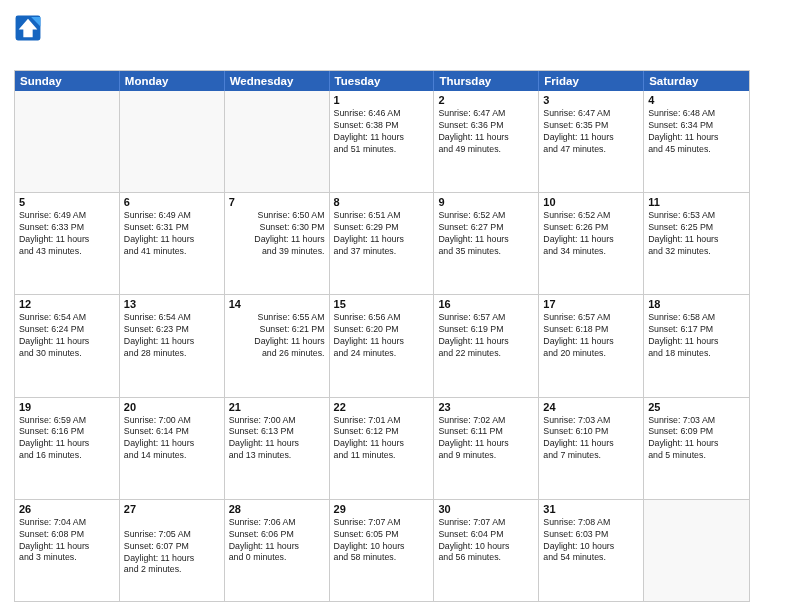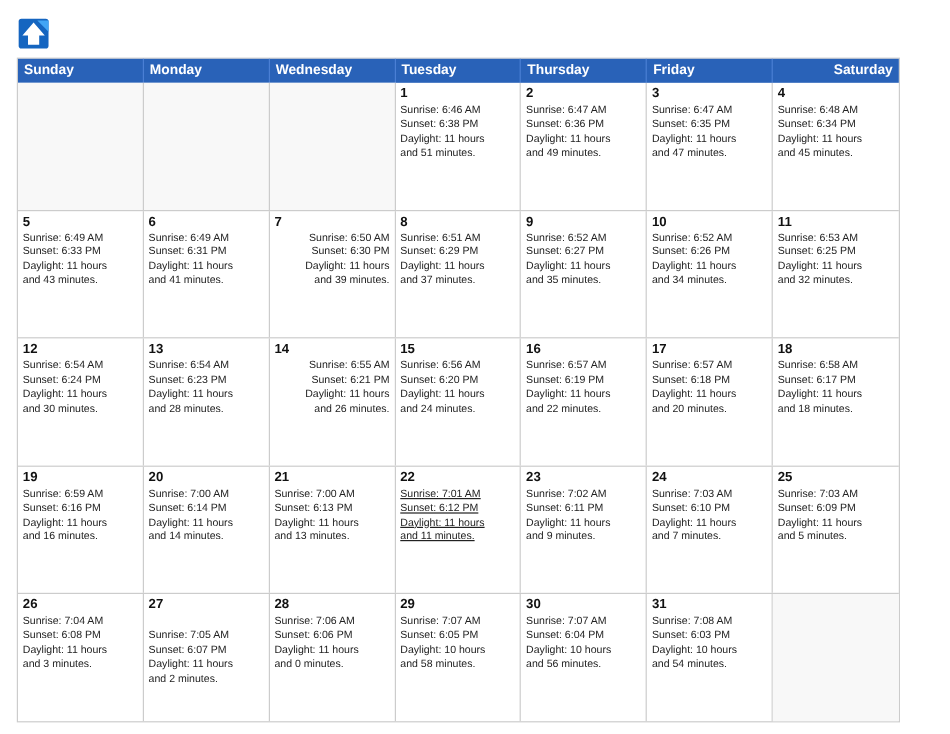--- a/index.html
+++ b/index.html
@@ -9,20 +9,21 @@
       font-family: Arial, sans-serif;
       background: #fff;
       overflow: hidden;
     }
     .page {
       width: 776px;
       height: 612px;
       padding: 10px 26px 10px 14px;
       display: flex;
       flex-direction: column;
+      gap: 22px;
     }
     .header {
       display: flex;
       align-items: flex-start;
       justify-content: space-between;
       margin-bottom: 6px;
     }
     .logo {
       display: flex;
       align-items: center;
@@ -67,21 +68,21 @@
       background: #2962b8;
     }
     .cal-header-cell {
       color: #fff;
       font-size: 11.5px;
       font-weight: bold;
       padding: 4px 5px;
       text-align: left;
       border-right: 1px solid #4a7fd4;
     }
-    .cal-header-cell:last-child { border-right: none; text-align: right; }
+    .cal-header-cell:last-child { border-right: none; }
     .cal-body {
       flex: 1;
       display: flex;
       flex-direction: column;
     }
     .cal-row {
       display: grid;
       grid-template-columns: repeat(7, 1fr);
       flex: 1;
       border-bottom: 1px solid #ccc;
@@ -297,21 +298,21 @@
           </div>
           <div class="cal-cell">
             <div class="day-num">21</div>
             <div class="cell-text" style="white-space: pre-line;">Sunrise: 7:00 AM
 Sunset: 6:13 PM
 Daylight: 11 hours
 and 13 minutes.</div>
           </div>
           <div class="cal-cell">
             <div class="day-num">22</div>
-            <div class="cell-text" style="white-space: pre-line; text-decoration: underline;">Sunrise: 7:01 AM
+            <div class="cell-text" style="white-space: pre-line;">Sunrise: 7:01 AM
 Sunset: 6:12 PM
 Daylight: 11 hours
 and 11 minutes.</div>
           </div>
           <div class="cal-cell">
             <div class="day-num">23</div>
             <div class="cell-text" style="white-space: pre-line;">Sunrise: 7:02 AM
 Sunset: 6:11 PM
 Daylight: 11 hours
 and 9 minutes.</div>

